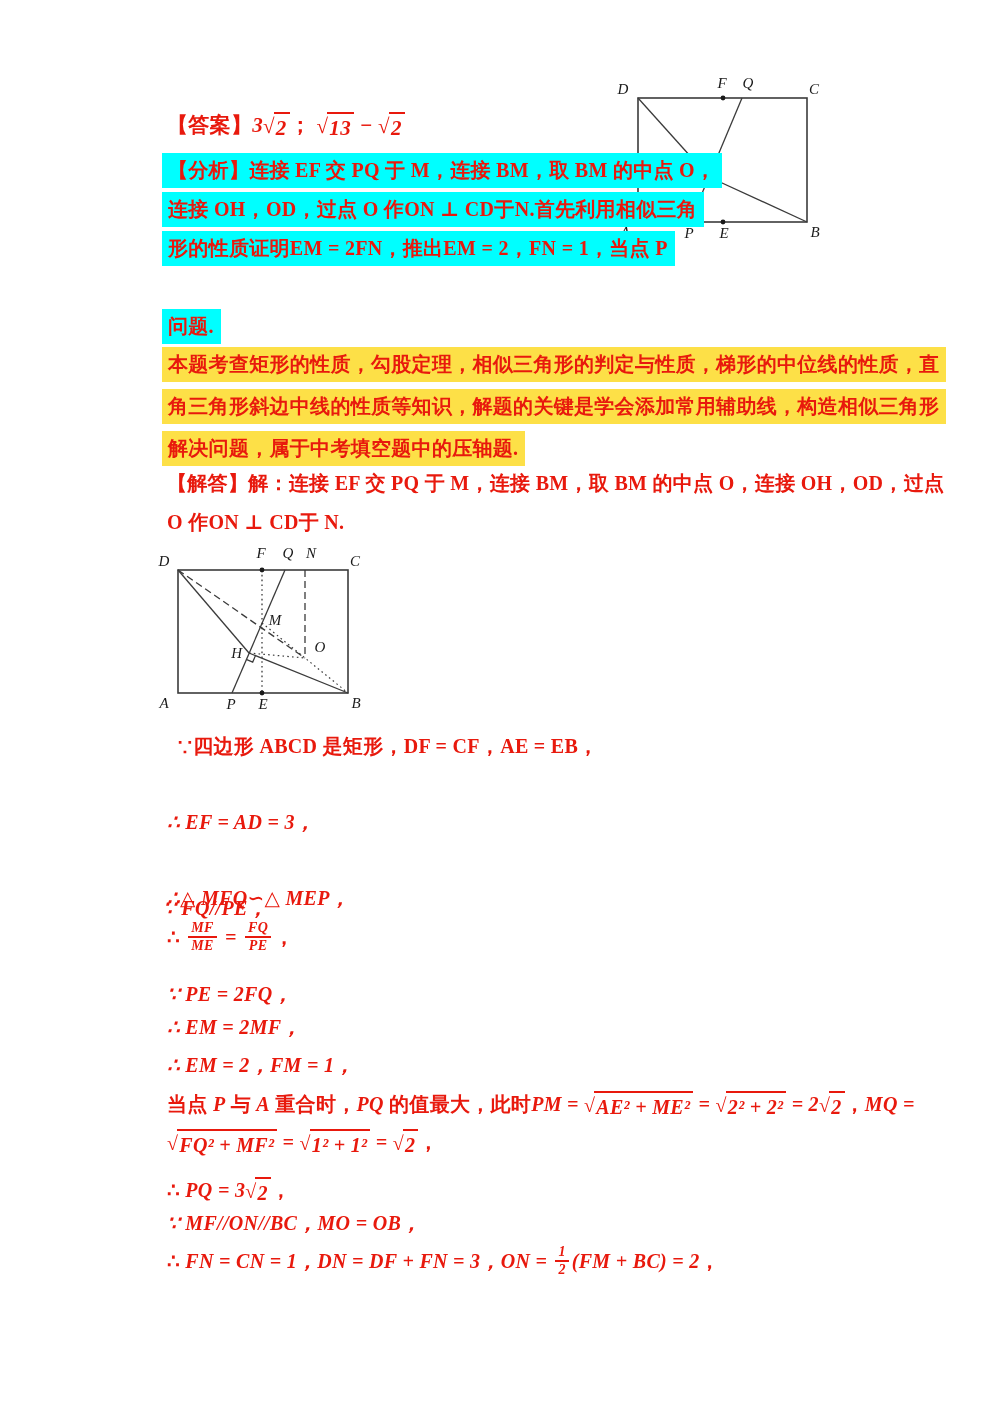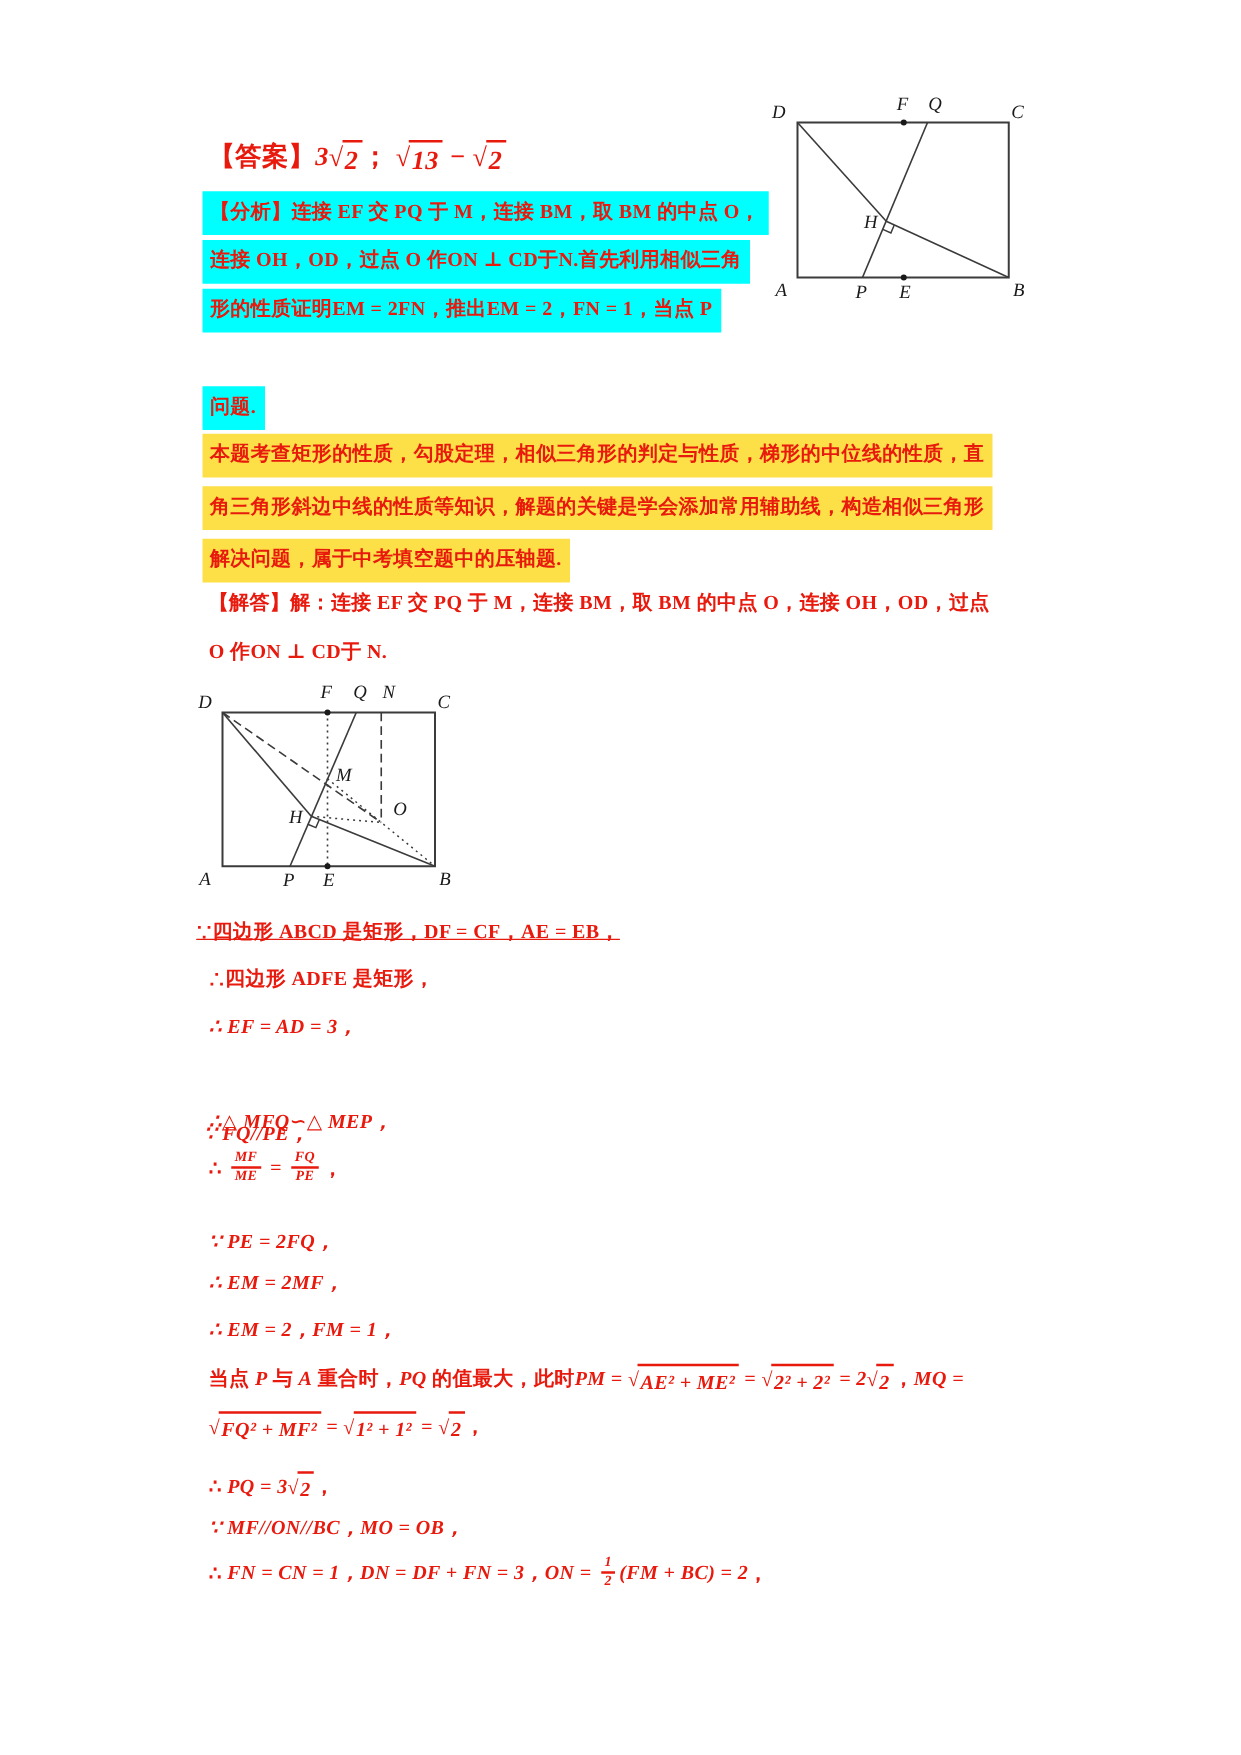--- a/index.html
+++ b/index.html
@@ -3,21 +3,21 @@
 <meta charset="utf-8">
 <style>
   html,body { margin:0; padding:0; background:#888; }
   #page {
     position:relative; width:993px; height:1404px; background:#ffffff;
     margin:0 auto; overflow:hidden;
     font-family:"Liberation Serif","DejaVu Serif",serif;
   }
   .line {
     position:absolute; white-space:nowrap; font-weight:bold;
-    color:#e8190d; font-size:16px; letter-spacing:0.3px; line-height:26px;
+    color:#e8190d; font-size:20px; letter-spacing:0.3px; line-height:26px;
   }
   .answer-line { font-size:21px; }
   .hl-cyan   { background:#00ffff; padding:4px 7px 5px 6px; }
   .hl-yellow { background:#fde047; padding:4px 7px 5px 6px; }
   .cn  { font-style:normal;margin-top:22px; }
   .m   { font-style:italic; }
   .math-line { font-style:italic; }
   .sqrt { display:inline-flex; align-items:stretch; font-style:italic; }
   .sqrt .radix { font-style:normal; margin-right:-1px; transform:translateY(1px); }
   .sqrt .bar   { border-top:2px solid currentColor; padding:1px 3px 0 2px; }
@@ -103,22 +103,21 @@
     <text x="205" y="26" text-anchor="middle">C</text>
     <text x="125" y="85" text-anchor="middle">M</text>
     <text x="92" y="118" text-anchor="end">H</text>
     <text x="170" y="112" text-anchor="middle">O</text>
     <text x="14" y="168" text-anchor="middle">A</text>
     <text x="81" y="169" text-anchor="middle">P</text>
     <text x="113" y="169" text-anchor="middle">E</text>
     <text x="206" y="168" text-anchor="middle">B</text>
   </svg>
 
-  <div class="line" style="left:157px; top:733px;text-decoration:underline;">∵四边形 ABCD 是矩形，DF = CF，AE = EB，</div>
-  <div class="line" style="left:167px; top:771px;">∴四边形 ADFE 是矩形，</div>
+  <div class="line" style="left:177px; top:733px;">∵四边形 ABCD 是矩形，DF = CF，AE = EB，</div>
   <div class="line math-line" style="left:167px; top:809px;">∴ EF = AD = 3，</div>
   <div class="line math-line" style="left:163px; top:847px;margin-top:48px;">∵ FQ//PE，</div>
   <div class="line math-line" style="left:167px; top:885px;">∴△ MFQ∽△ MEP，</div>
   <div class="line" style="left:167px; top:922px;"><span class="cn">∴ </span><span class="frac">
         <span class="num">MF</span>
         <span class="den">ME</span>
       </span><span class="m"> = </span><span class="frac">
         <span class="num">FQ</span>
         <span class="den">PE</span>
       </span><span class="cn">，</span></div>

